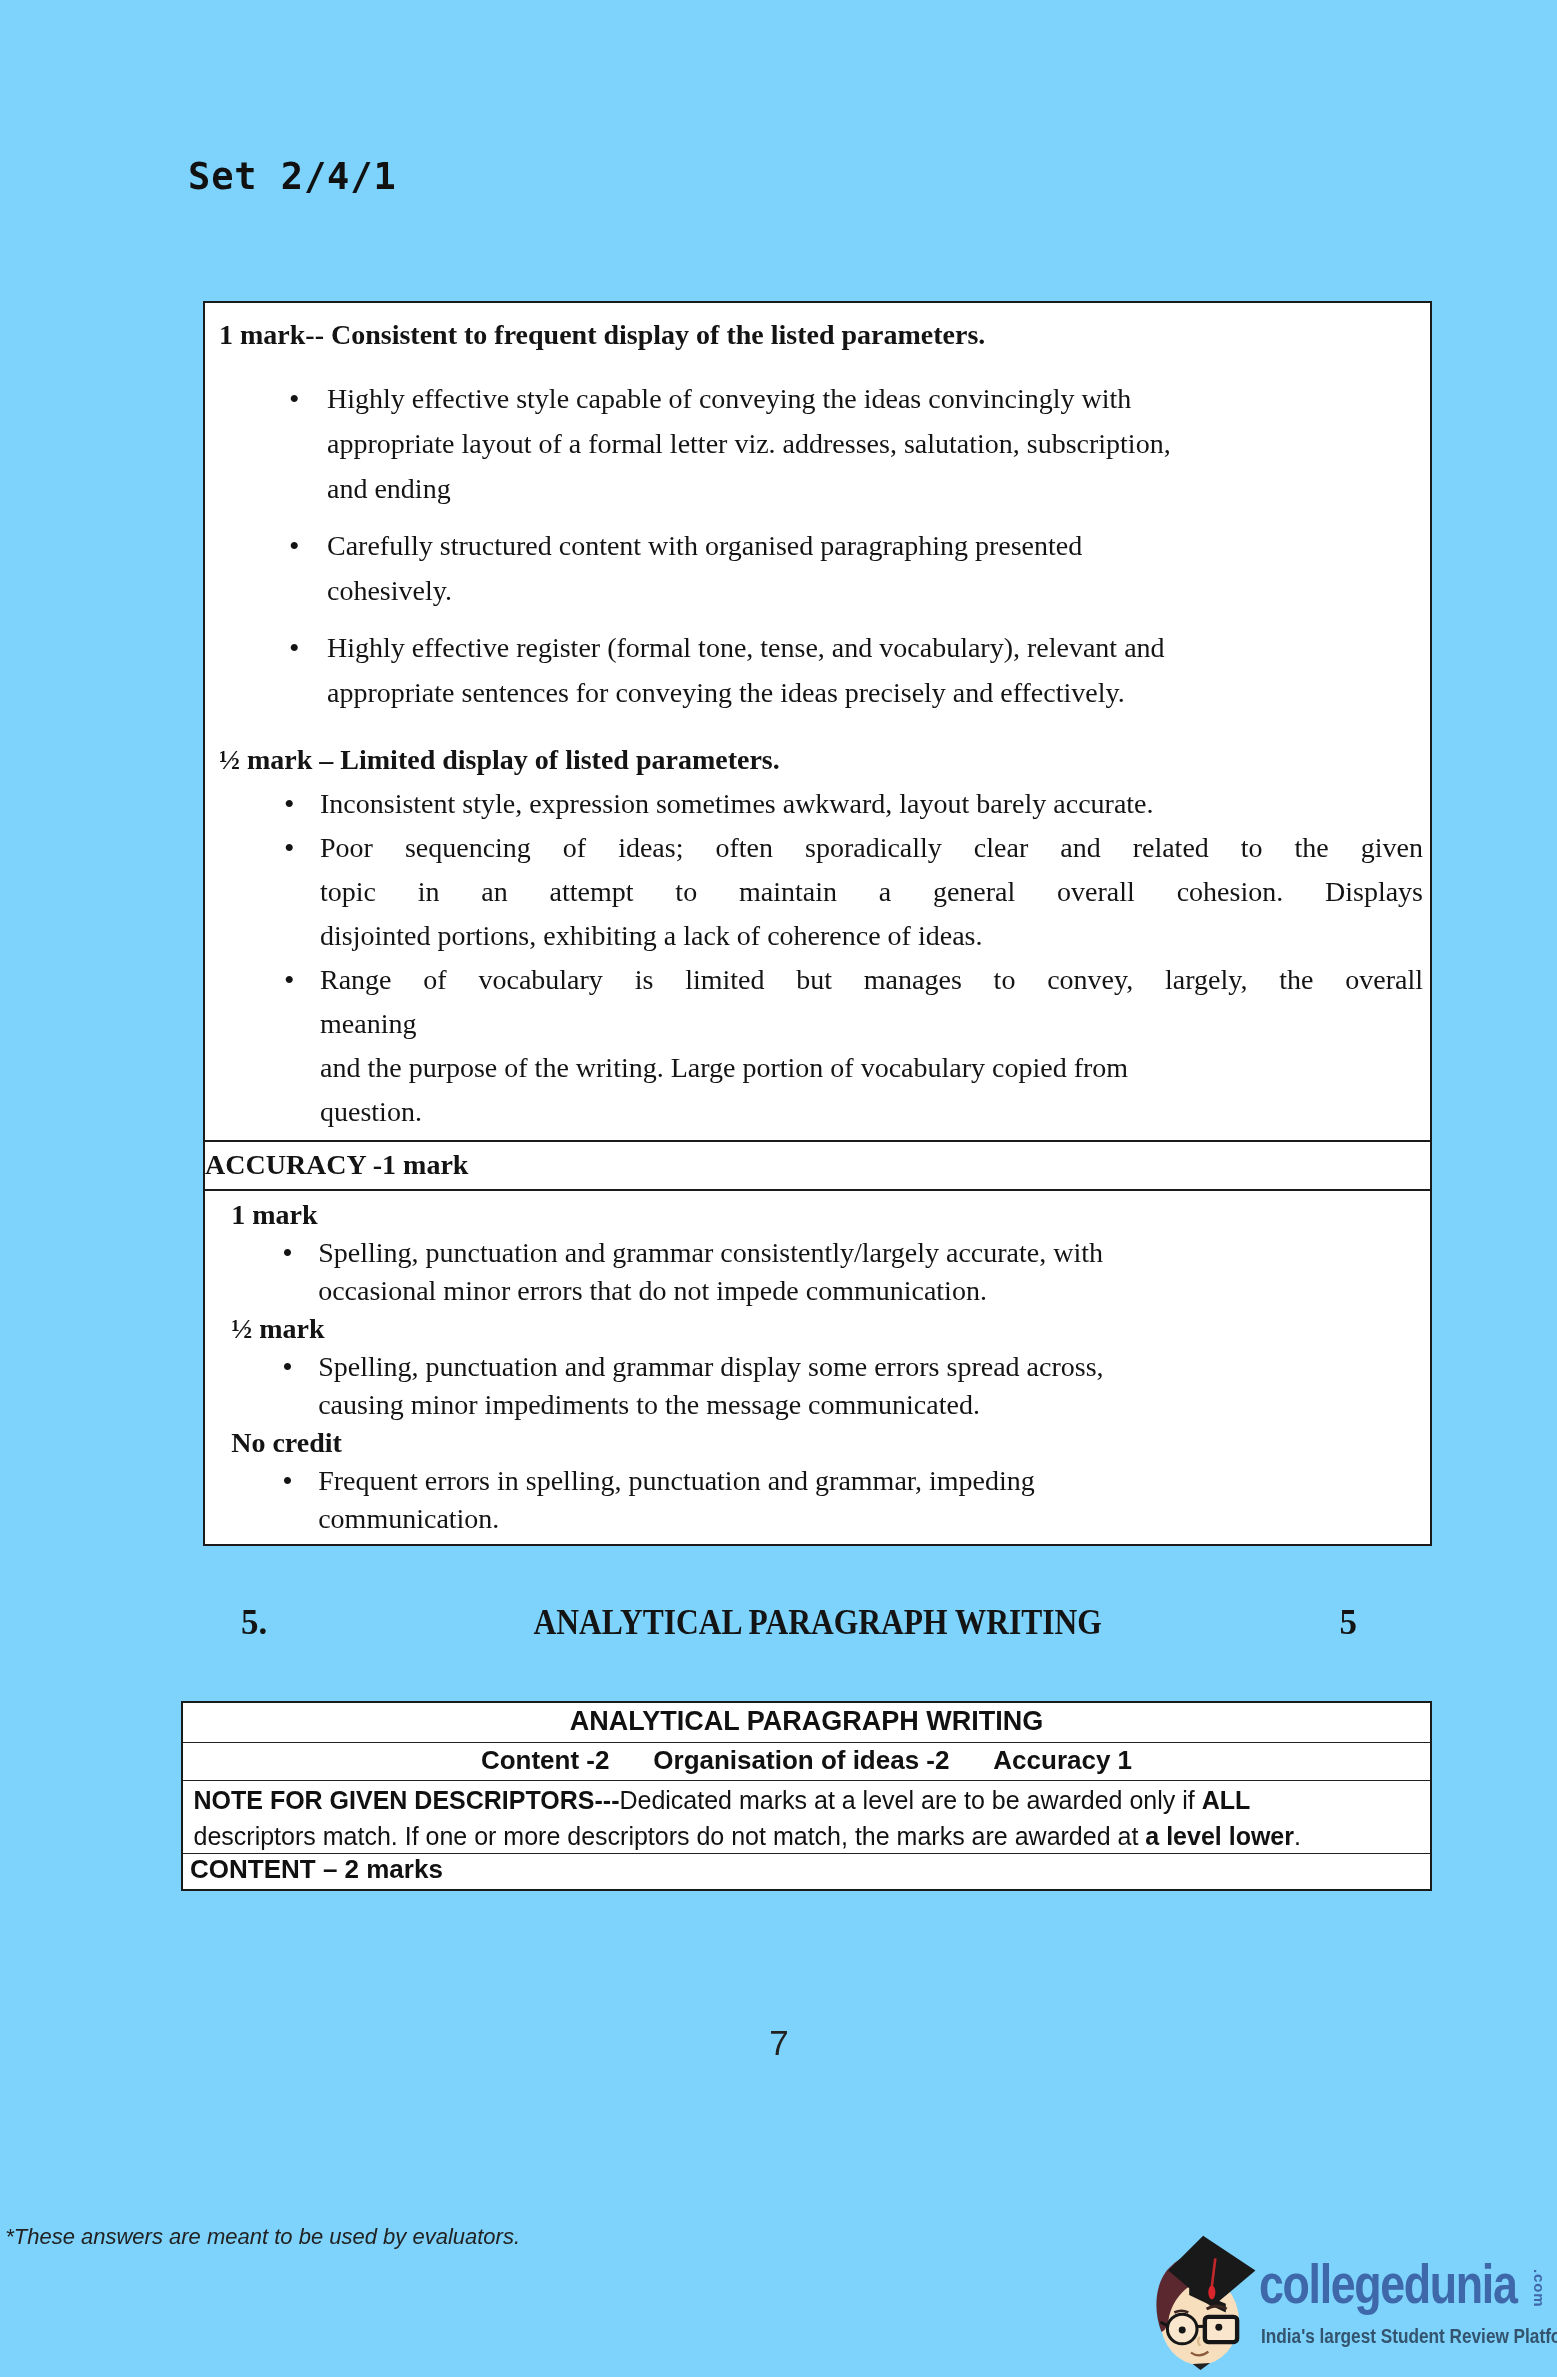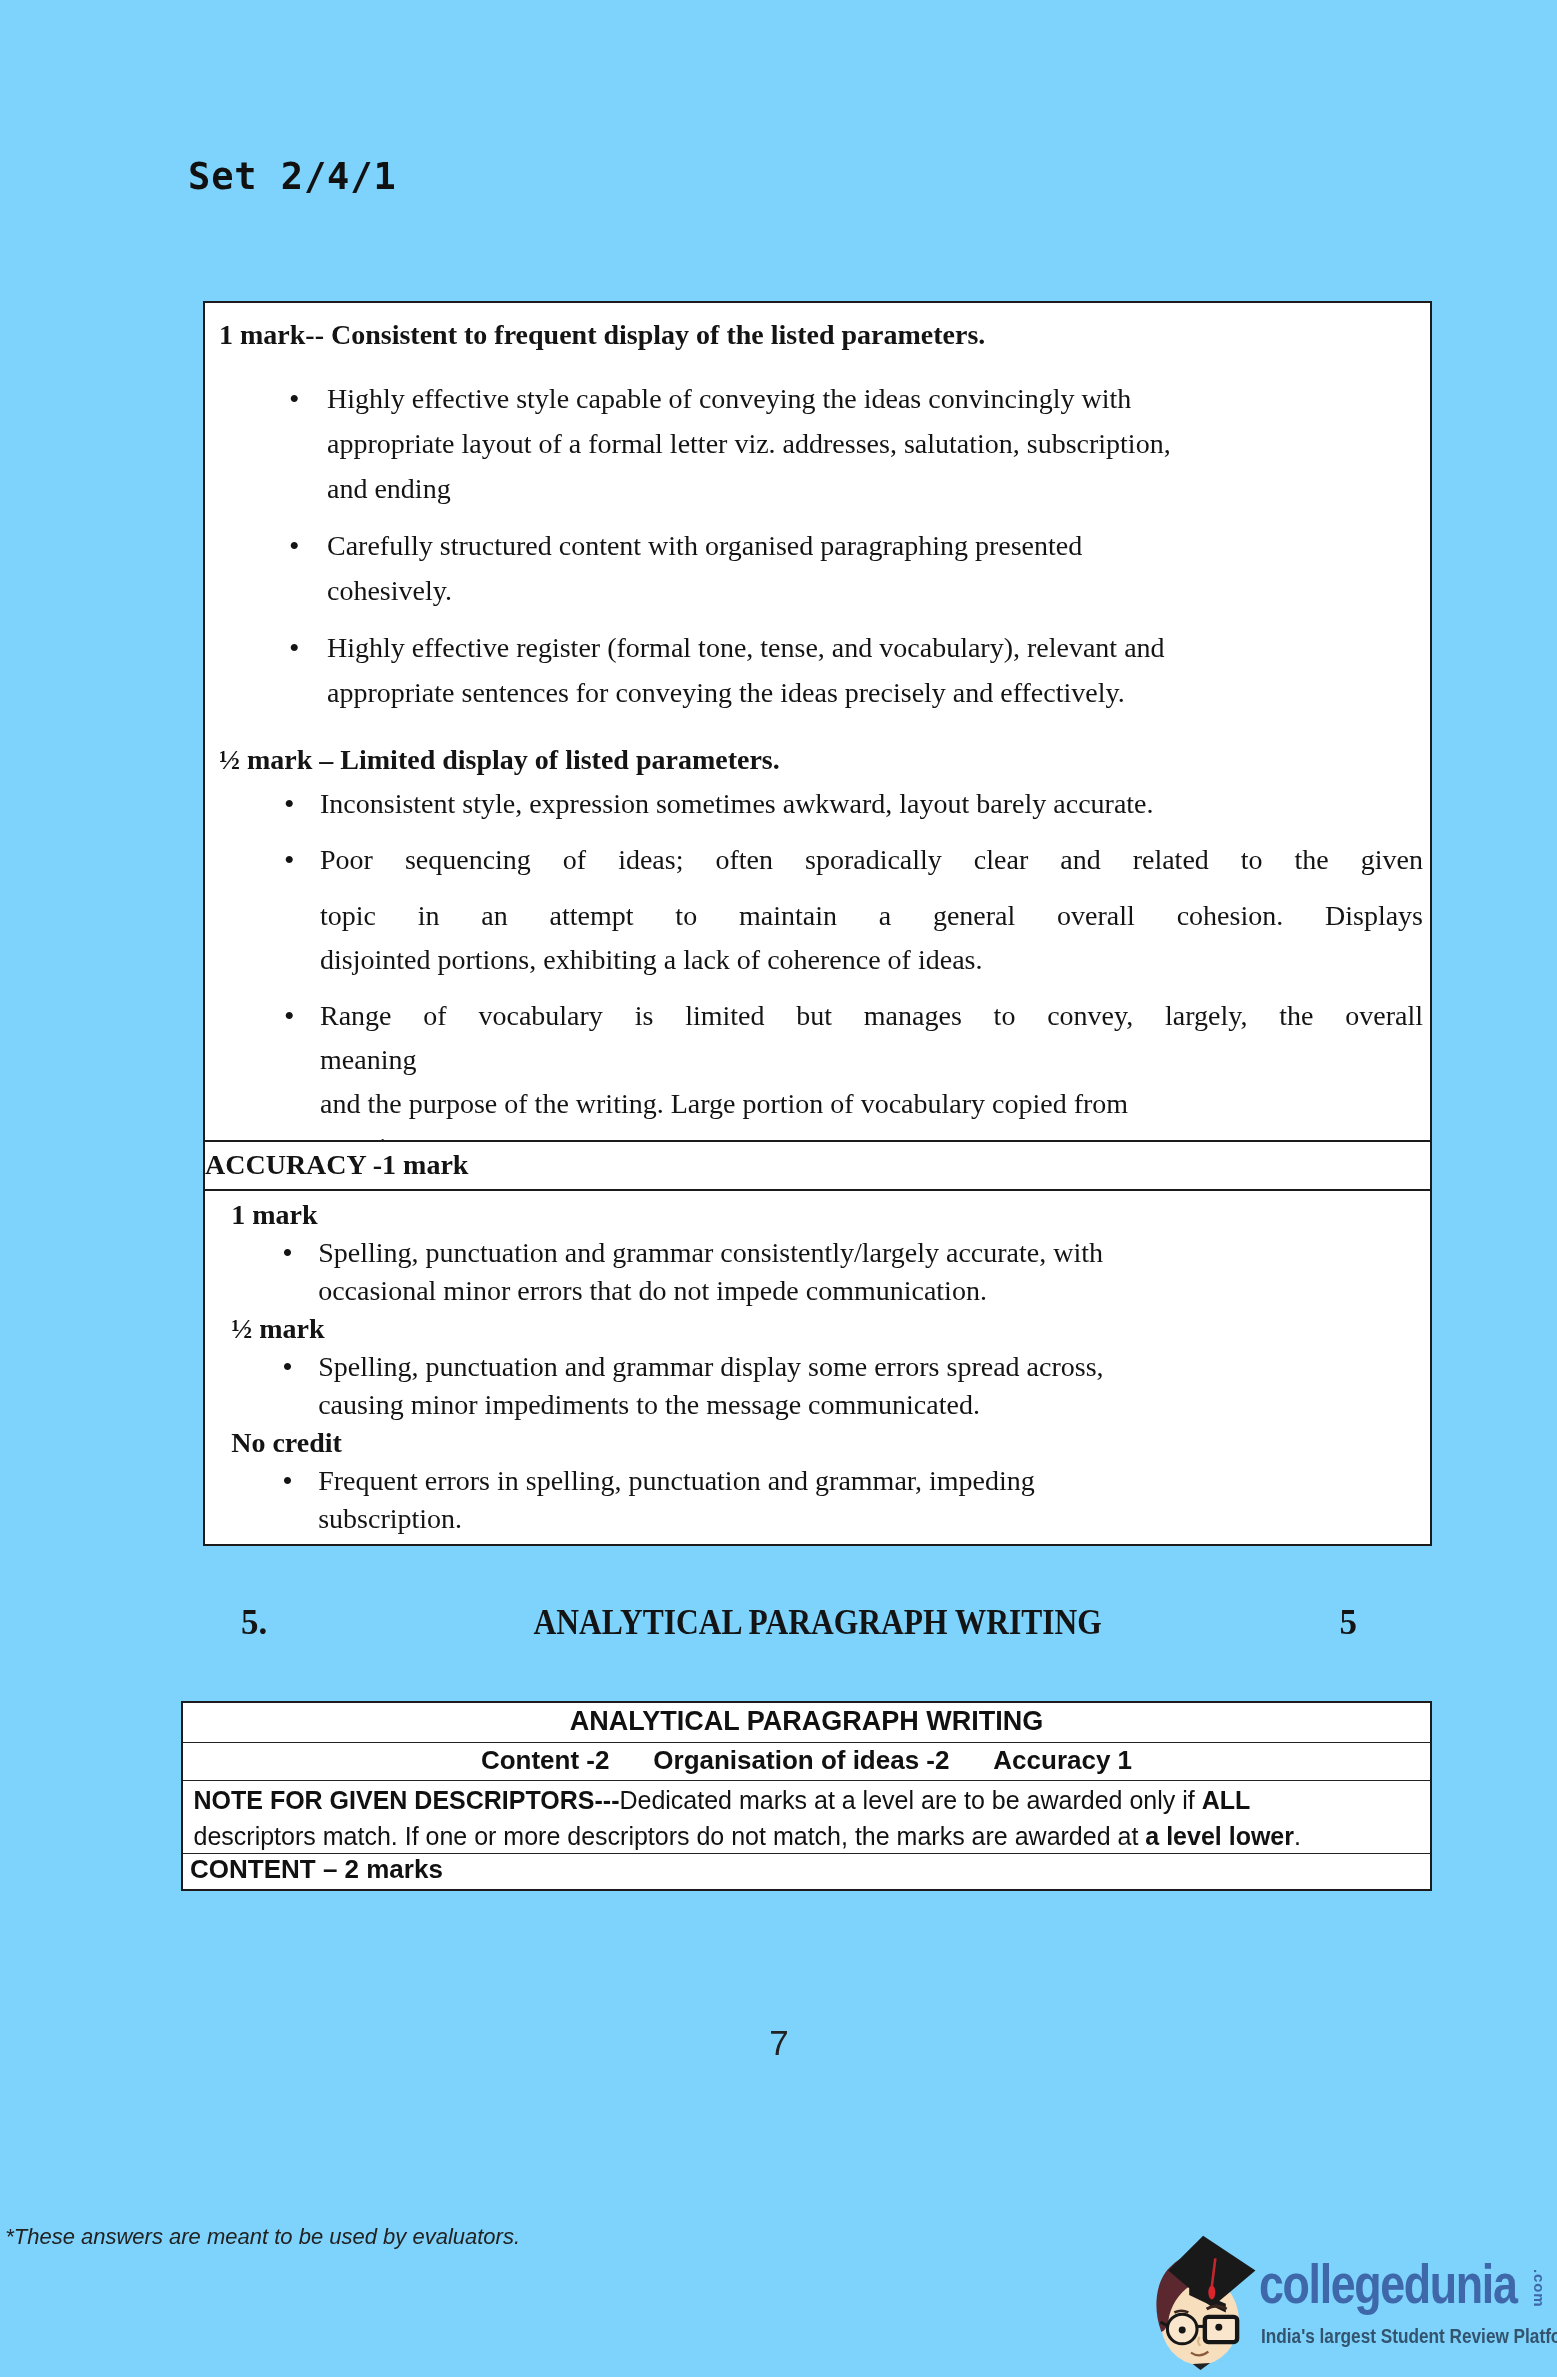--- a/index.html
+++ b/index.html
@@ -22,21 +22,21 @@
     border:2.6px solid #1b1b1b; background:#fff;
   }
   .t1-main { height:837px; padding:8.7px 7px 0 14px; overflow:hidden; font-size:28px; line-height:45px; }
   .t1-main .sec2 { line-height:44px; }
   .rub-title { font-weight:bold; }
   .gap22 { height:19px; } .gap14 { height:12.2px; } .gap26 { height:23px; }
   .li { position:relative; padding-left:108px; }
   .li::before { content:"\2022"; position:absolute; left:70px; top:0; font-size:30px; }
   .sec2 .li { padding-left:101px; }
   .sec2 .li::before { left:65px; }
-  .just { text-align:justify; text-align-last:justify;margin-top:12px; }
+  .just { text-align:justify; text-align-last:justify; }
   .t1-acc {
     height:51px; border-top:2.6px solid #1b1b1b; border-bottom:2.6px solid #1b1b1b;
     text-align:left; font-weight:bold; font-size:28px; line-height:45px;
   }
   .t1-bottom { height:349px; padding:5.2px 8.7px 0 12.2px; overflow:hidden; font-size:28px; line-height:38px; }
   .t1-bottom .li { padding-left:101px; }
   .t1-bottom .li::before { left:65px; }
   .blabel { font-weight:bold;margin-left:14px; }
 
   
@@ -143,21 +143,21 @@
         <div>occasional minor errors that do not impede communication.</div>
       </div>
       <div class="blabel">½ mark</div>
       <div class="li">
         <div>Spelling, punctuation and grammar display some errors spread across,</div>
         <div>causing minor impediments to the message communicated.</div>
       </div>
       <div class="blabel">No credit</div>
       <div class="li">
         <div>Frequent errors in spelling, punctuation and grammar, impeding</div>
-        <div>subscription.</div>
+        <div>communication.</div>
       </div>
     </div>
   </div>
 
   <div class="q5-row">
     <span class="q5-num">5.</span>
     <span class="q5-title"><span>ANALYTICAL PARAGRAPH WRITING</span></span>
     <span class="q5-marks">5</span>
   </div>
 

